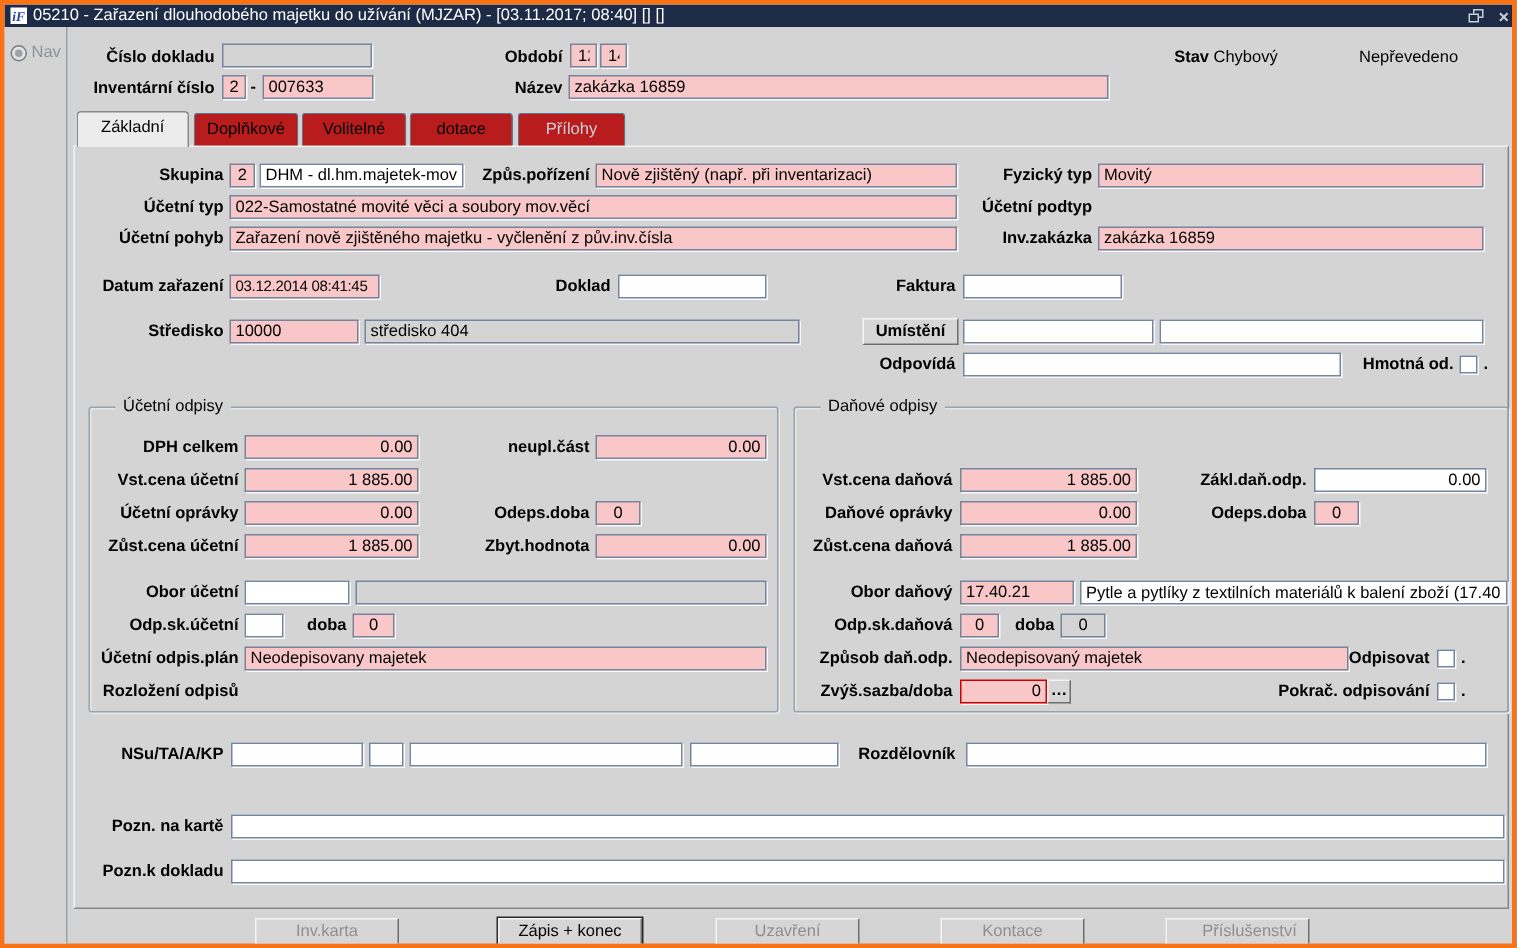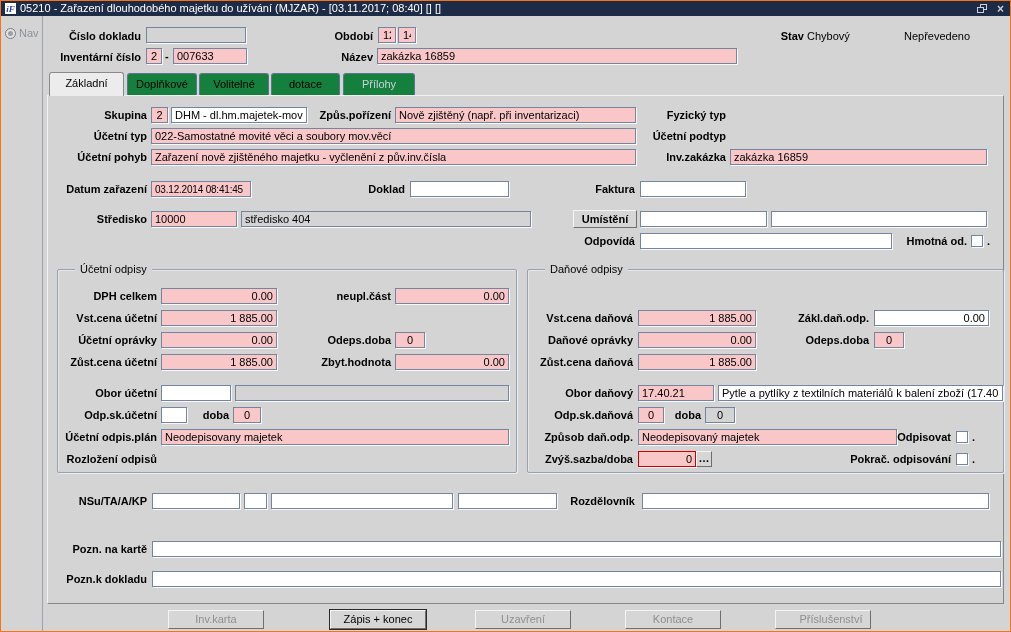--- a/index.html
+++ b/index.html
@@ -1,20 +1,20 @@
 <!DOCTYPE html>
 <html><head>
 <meta charset="utf-8">
 <style>
   * { margin:0; padding:0; box-sizing:border-box; }
   html,body { background:#6e6e6e; }
   .window {
     position:relative; width:1011px; height:632px; background:#d4d4d4;
     overflow:hidden; font-family:"Liberation Sans", sans-serif; font-size:11px; color:#000;
-    border:1px solid #f97316;
+    border:3px solid #f97316;
   }
   
   .titlebar {
     position:absolute; left:0; top:0; width:1011px; height:15px;
     background:#1d2b47; color:#fff; display:flex; align-items:center; padding:0 4px; gap:4px;
   }
   .app-icon {
     width:11px; height:11px; background:#fff; color:#2a3fb0;
     font:italic bold 9px "Liberation Serif", serif;
     display:flex; align-items:center; justify-content:center; flex:0 0 auto;
@@ -44,21 +44,21 @@
   .fld.pink { background:#f9c7c7; }
   .fld.gray { background:#d4d4d4; }
   .fld.num  { text-align:right; }
   .fld.ctr  { text-align:center; padding:4px; }
   .fld.err  { border:1px solid #cc0000; }
   .fld.tight{ font-size:10px; letter-spacing:-0.2px; }
 
   
   .tab {
     position:absolute; top:72px; height:22px; line-height:21px; text-align:center;
-    background:#15803d; border:1px solid #5f7490; border-bottom:none; border-radius:3px 3px 0 0; z-index:1;
+    background:#b91c1c; border:1px solid #5f7490; border-bottom:none; border-radius:3px 3px 0 0; z-index:1;
   }
   .tab.active { top:71px; height:24px; background:#ececec; border-color:#8a8a8a; z-index:3; }
   .tab.disabled { color:#c9d2dc; }
   .panel {
     position:absolute; left:46px; top:94px; width:957px; height:509px; background:#d4d4d4;
     border:1px solid; border-color:#f2f2f2 #878787 #878787 #f2f2f2; z-index:0;
   }
   .groupbox { position:absolute; border:1px solid #96a2b2; border-radius:2px; box-shadow:1px 1px 0 #ececec, inset 1px 1px 0 #e6e6e6; }
   .group-legend { position:absolute; height:14px; line-height:14px; background:#d4d4d4; padding:0 5px; white-space:nowrap; z-index:2; }
 
@@ -122,20 +122,21 @@
   <div class="tab disabled" style="left:342px;width:72px;">Přílohy</div>
 
   <div class="panel"></div>
 
   <div class="lbl" style="left:60px;top:106px;width:86px;">Skupina</div>
   <input class="fld pink ctr" style="left: 150px; top: 106px; width: 17px;" value="2">
   <input class="fld" style="left: 170px; top: 106px; width: 136px;" value="DHM - dl.hm.majetek-mov">
   <div class="lbl" style="left:295px;top:106px;width:95px;">Způs.pořízení</div>
   <input class="fld pink" style="left: 394px; top: 106px; width: 241px;" value="Nově zjištěný (např. při inventarizaci)">
   <div class="lbl" style="left:638px;top:106px;width:87px;">Fyzický typ</div>
+  <input class="fld pink" style="left: 729px; top: 106px; width: 257px;" value="Movitý">
 
   <div class="lbl" style="left:60px;top:127px;width:86px;">Účetní typ</div>
   <input class="fld pink" style="left: 150px; top: 127px; width: 485px;" value="022-Samostatné movité věci a soubory mov.věcí">
   <div class="lbl" style="left:638px;top:127px;width:87px;">Účetní podtyp</div>
 
   <div class="lbl" style="left:60px;top:148px;width:86px;">Účetní pohyb</div>
   <input class="fld pink" style="left: 150px; top: 148px; width: 485px;" value="Zařazení nově zjištěného majetku - vyčlenění z pův.inv.čísla">
   <div class="lbl" style="left:638px;top:148px;width:87px;">Inv.zakázka</div>
   <input class="fld pink" style="left: 729px; top: 148px; width: 257px;" value="zakázka 16859">
 

